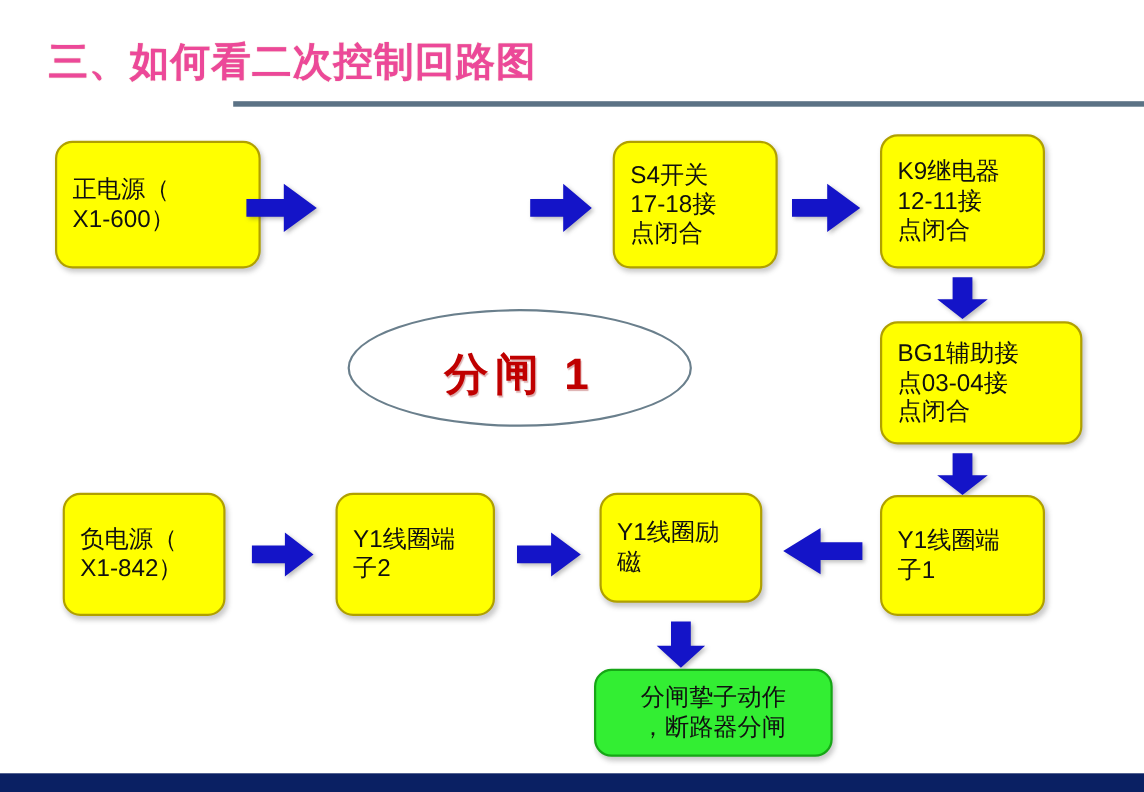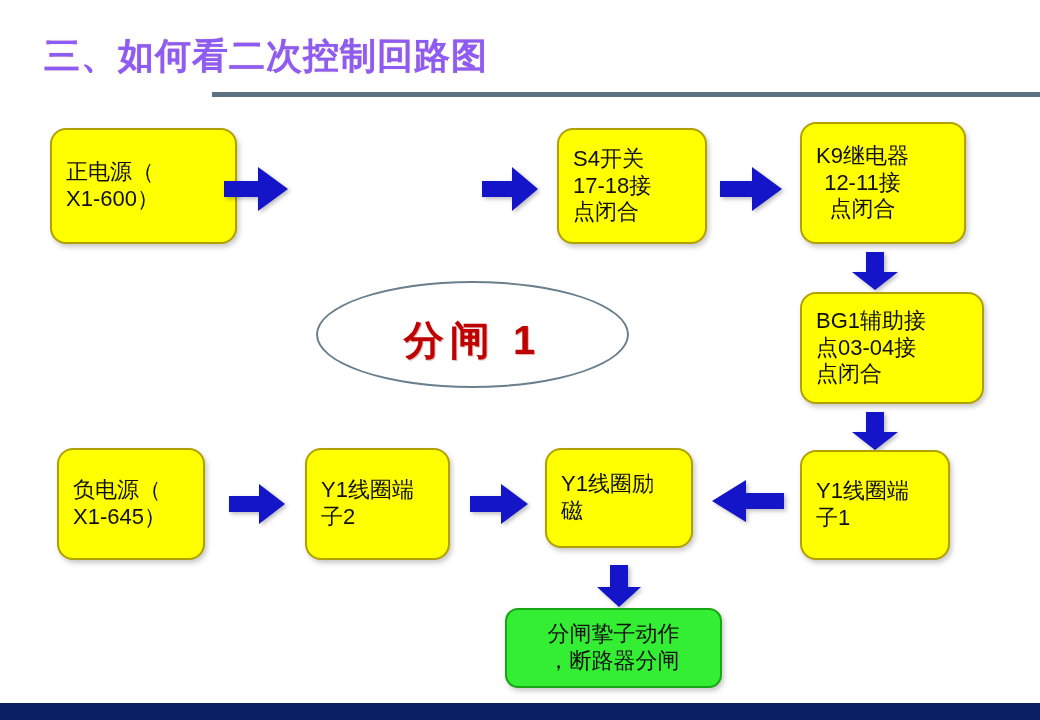--- a/index.html
+++ b/index.html
@@ -18,21 +18,21 @@
     overflow: hidden;
   }
 
   
   .title {
     position: absolute;
     left: 44px;
     top: 32px;
     font-size: 36px;
     font-weight: bold;
-    color: #8b5cf6;
+    color: #ec4899;
     letter-spacing: 1px;
     white-space: nowrap;
     text-shadow: 0 0 1px rgba(192,0,0,0.45);
   }
   .title-rule {
     position: absolute;
     left: 212px;
     top: 92px;
     width: 828px;
     height: 5px;
@@ -116,21 +116,21 @@
   <div class="title-rule"></div>
 
   <div class="node yellow" style="left:50px; top:128px; width:187px; height:116px;">正电源（
 X1-600）</div>
 
 
   <div class="node yellow" style="left:550px; top:128px; width:150px; height:116px;margin-left:7px;">S4开关
 17-18接
 点闭合</div>
 
-  <div class="node yellow" style="left:800px; top:122px; width:166px; height:122px;text-align:center;">K9继电器
+  <div class="node yellow" style="left:800px; top:122px; width:150px; height:122px;">K9继电器
 12-11接
 点闭合</div>
 
   <div class="arrow" style="left:222px; top:165px;">
     <svg width="68" height="48" viewBox="0 0 68 48" aria-hidden="true">
       <polygon points="2,16 36,16 36,2 66,24 36,46 36,32 2,32" fill="#1414c8"></polygon>
     </svg>
   </div>
   <div class="arrow" style="left:480px; top:165px;">
     <svg width="60" height="48" viewBox="0 0 60 48" aria-hidden="true">
@@ -160,21 +160,21 @@
   </div>
 
   <div class="node yellow" style="left:800px; top:450px; width:150px; height:110px;">Y1线圈端
 子1</div>
 
   <div class="ellipse" style="left:316px; top:281px; width:313px; height:107px;">
     <span class="ellipse-label">分闸 1</span>
   </div>
 
   <div class="node yellow" style="left:57px; top:448px; width:148px; height:112px;">负电源（
-X1-645）</div>
+X1-842）</div>
 
   <div class="node yellow" style="left:305px; top:448px; width:145px; height:112px;">Y1线圈端
 子2</div>
 
   <div class="node yellow" style="left:545px; top:448px; width:148px; height:100px;">Y1线圈励
 磁</div>
 
   <div class="arrow" style="left:227px; top:482px;">
     <svg width="60" height="44" viewBox="0 0 60 44" aria-hidden="true">
       <polygon points="2,14 32,14 32,2 58,22 32,42 32,30 2,30" fill="#1414c8"></polygon>
@@ -190,18 +190,18 @@
       <polygon points="74,15 36,15 36,2 2,23 36,44 36,31 74,31" fill="#1414c8"></polygon>
     </svg>
   </div>
 
   <div class="arrow" style="left:595px; top:563px;">
     <svg width="48" height="46" viewBox="0 0 48 46" aria-hidden="true">
       <polygon points="15,2 33,2 33,24 46,24 24,44 2,24 15,24" fill="#1414c8"></polygon>
     </svg>
   </div>
 
-  <div class="node green center-text" style="left:505px; top:608px; width:217px; height:80px;border-radius:13px;">分闸挚子动作
+  <div class="node green center-text" style="left:540px; top:608px; width:217px; height:80px;">分闸挚子动作
 ，断路器分闸</div>
 
   <div class="bottom-bar"></div>
 
 </div>
 
 </body></html>

